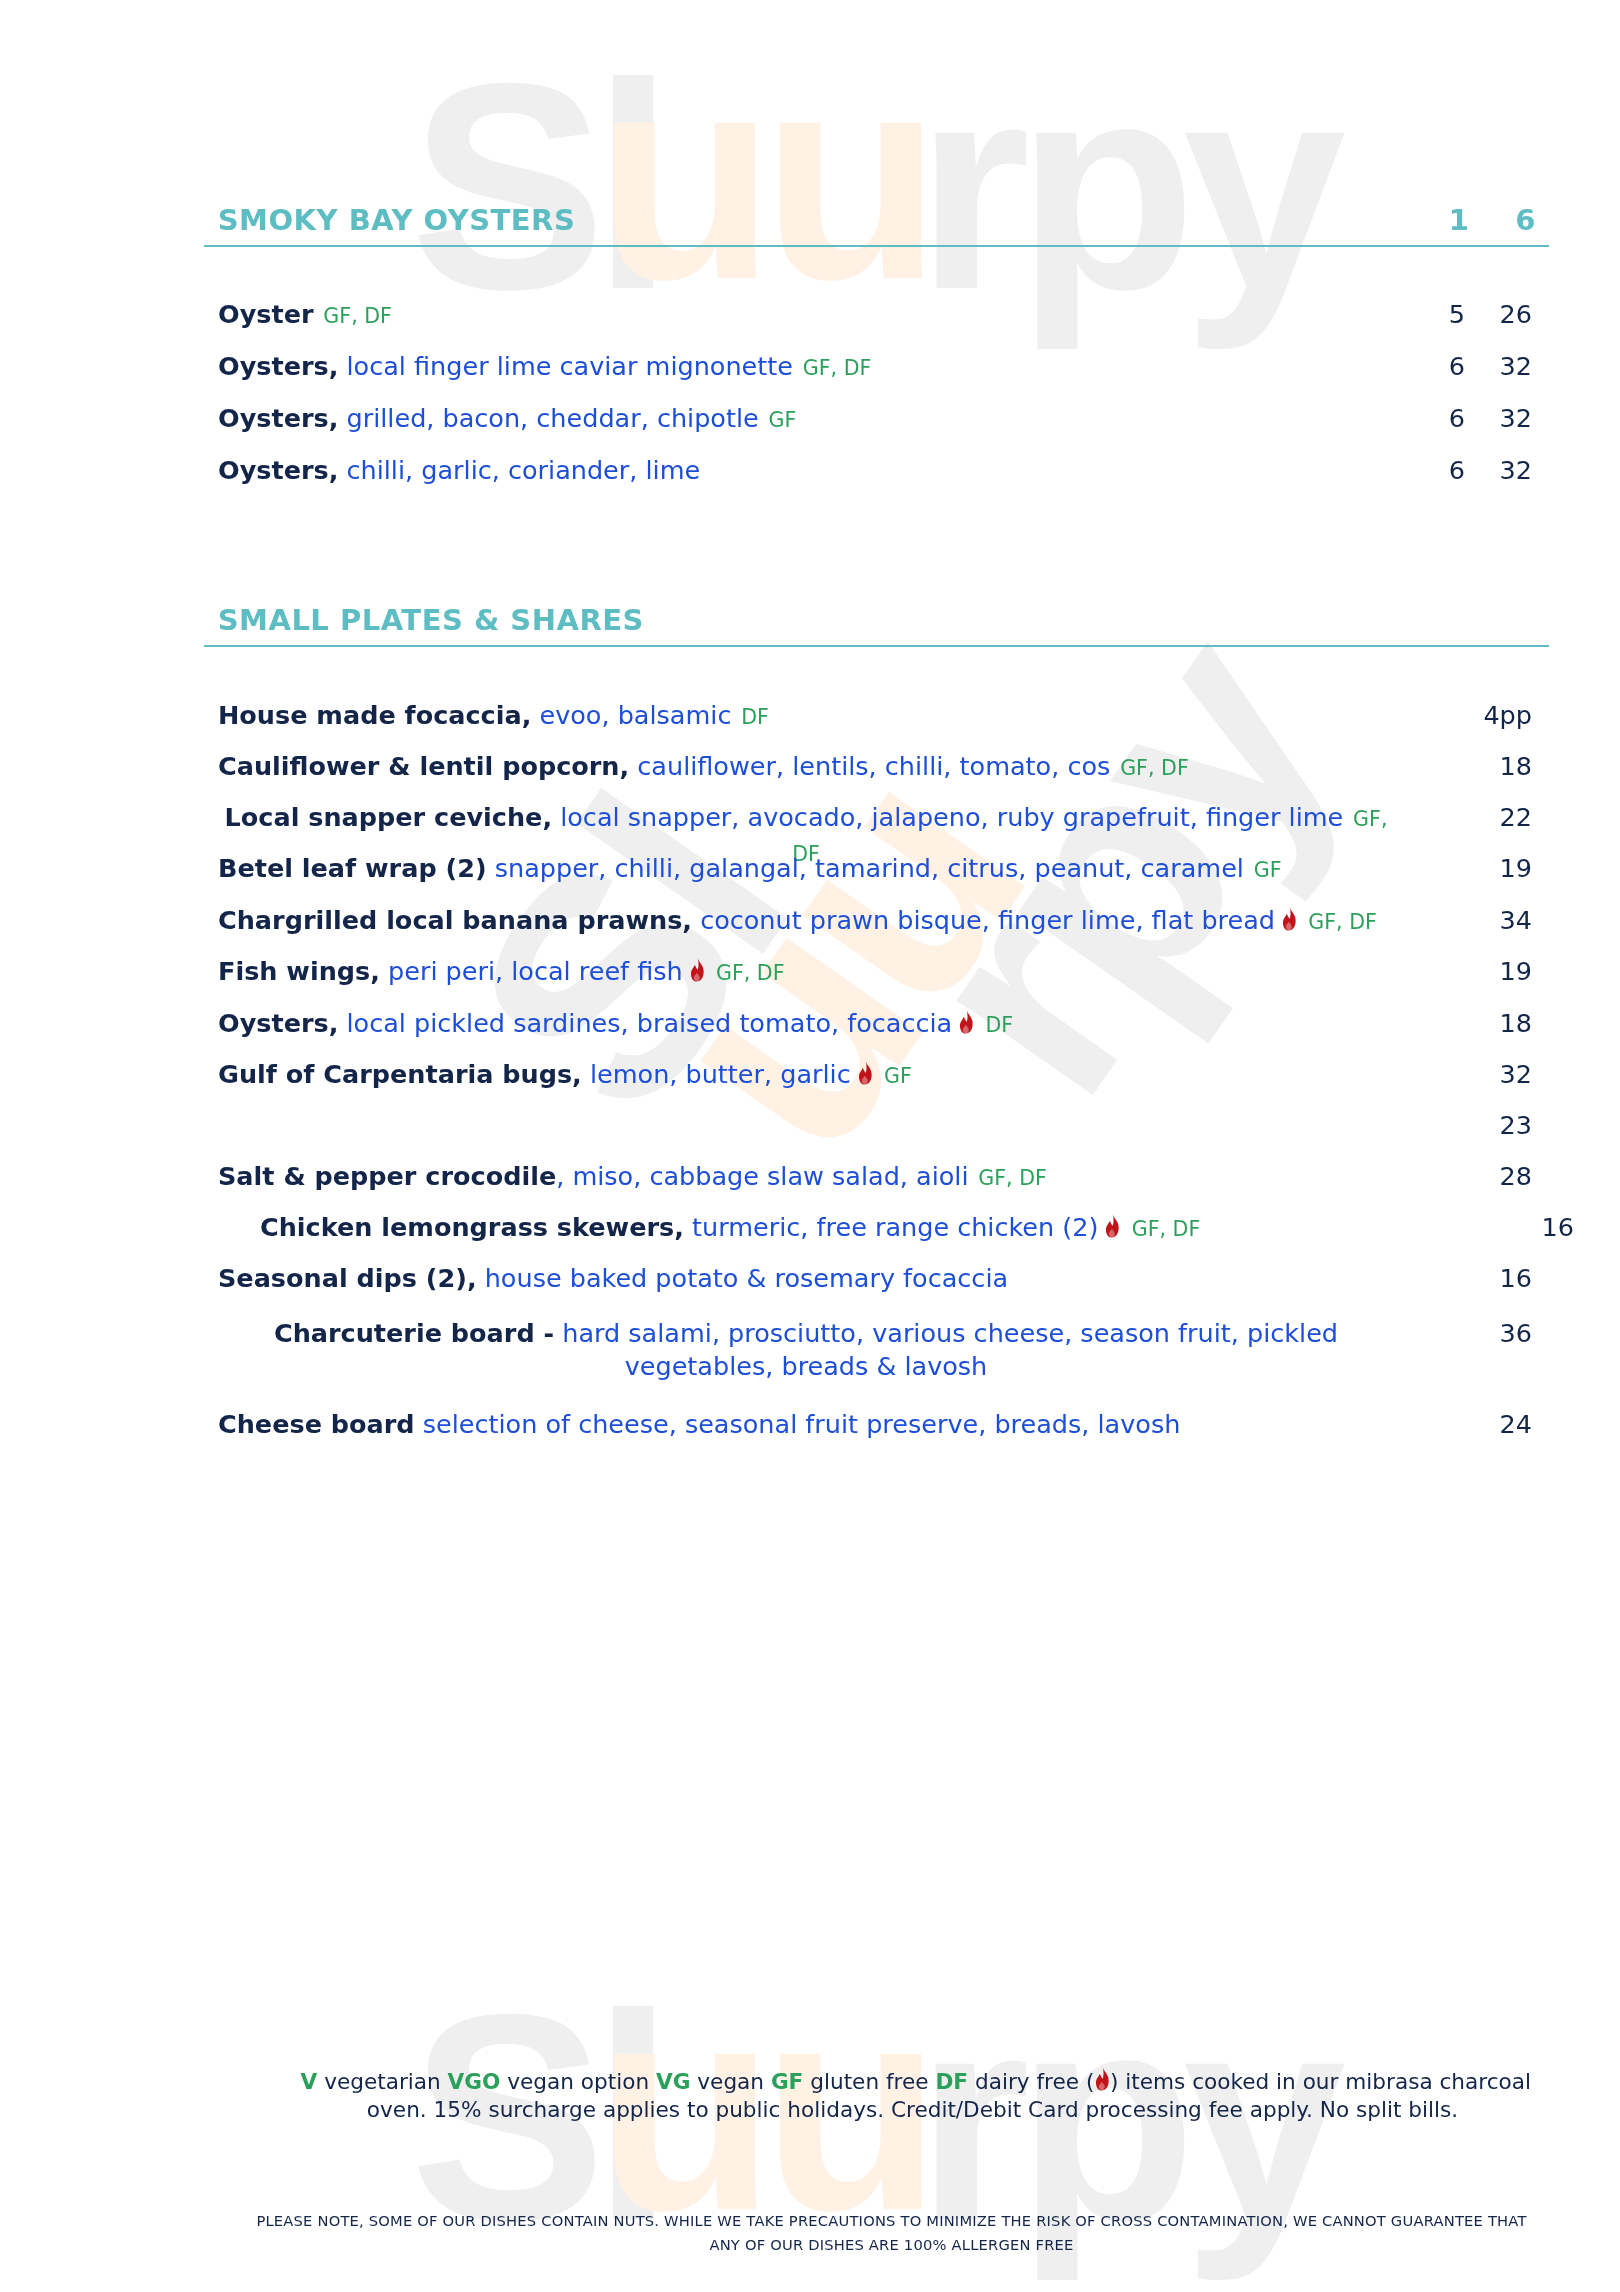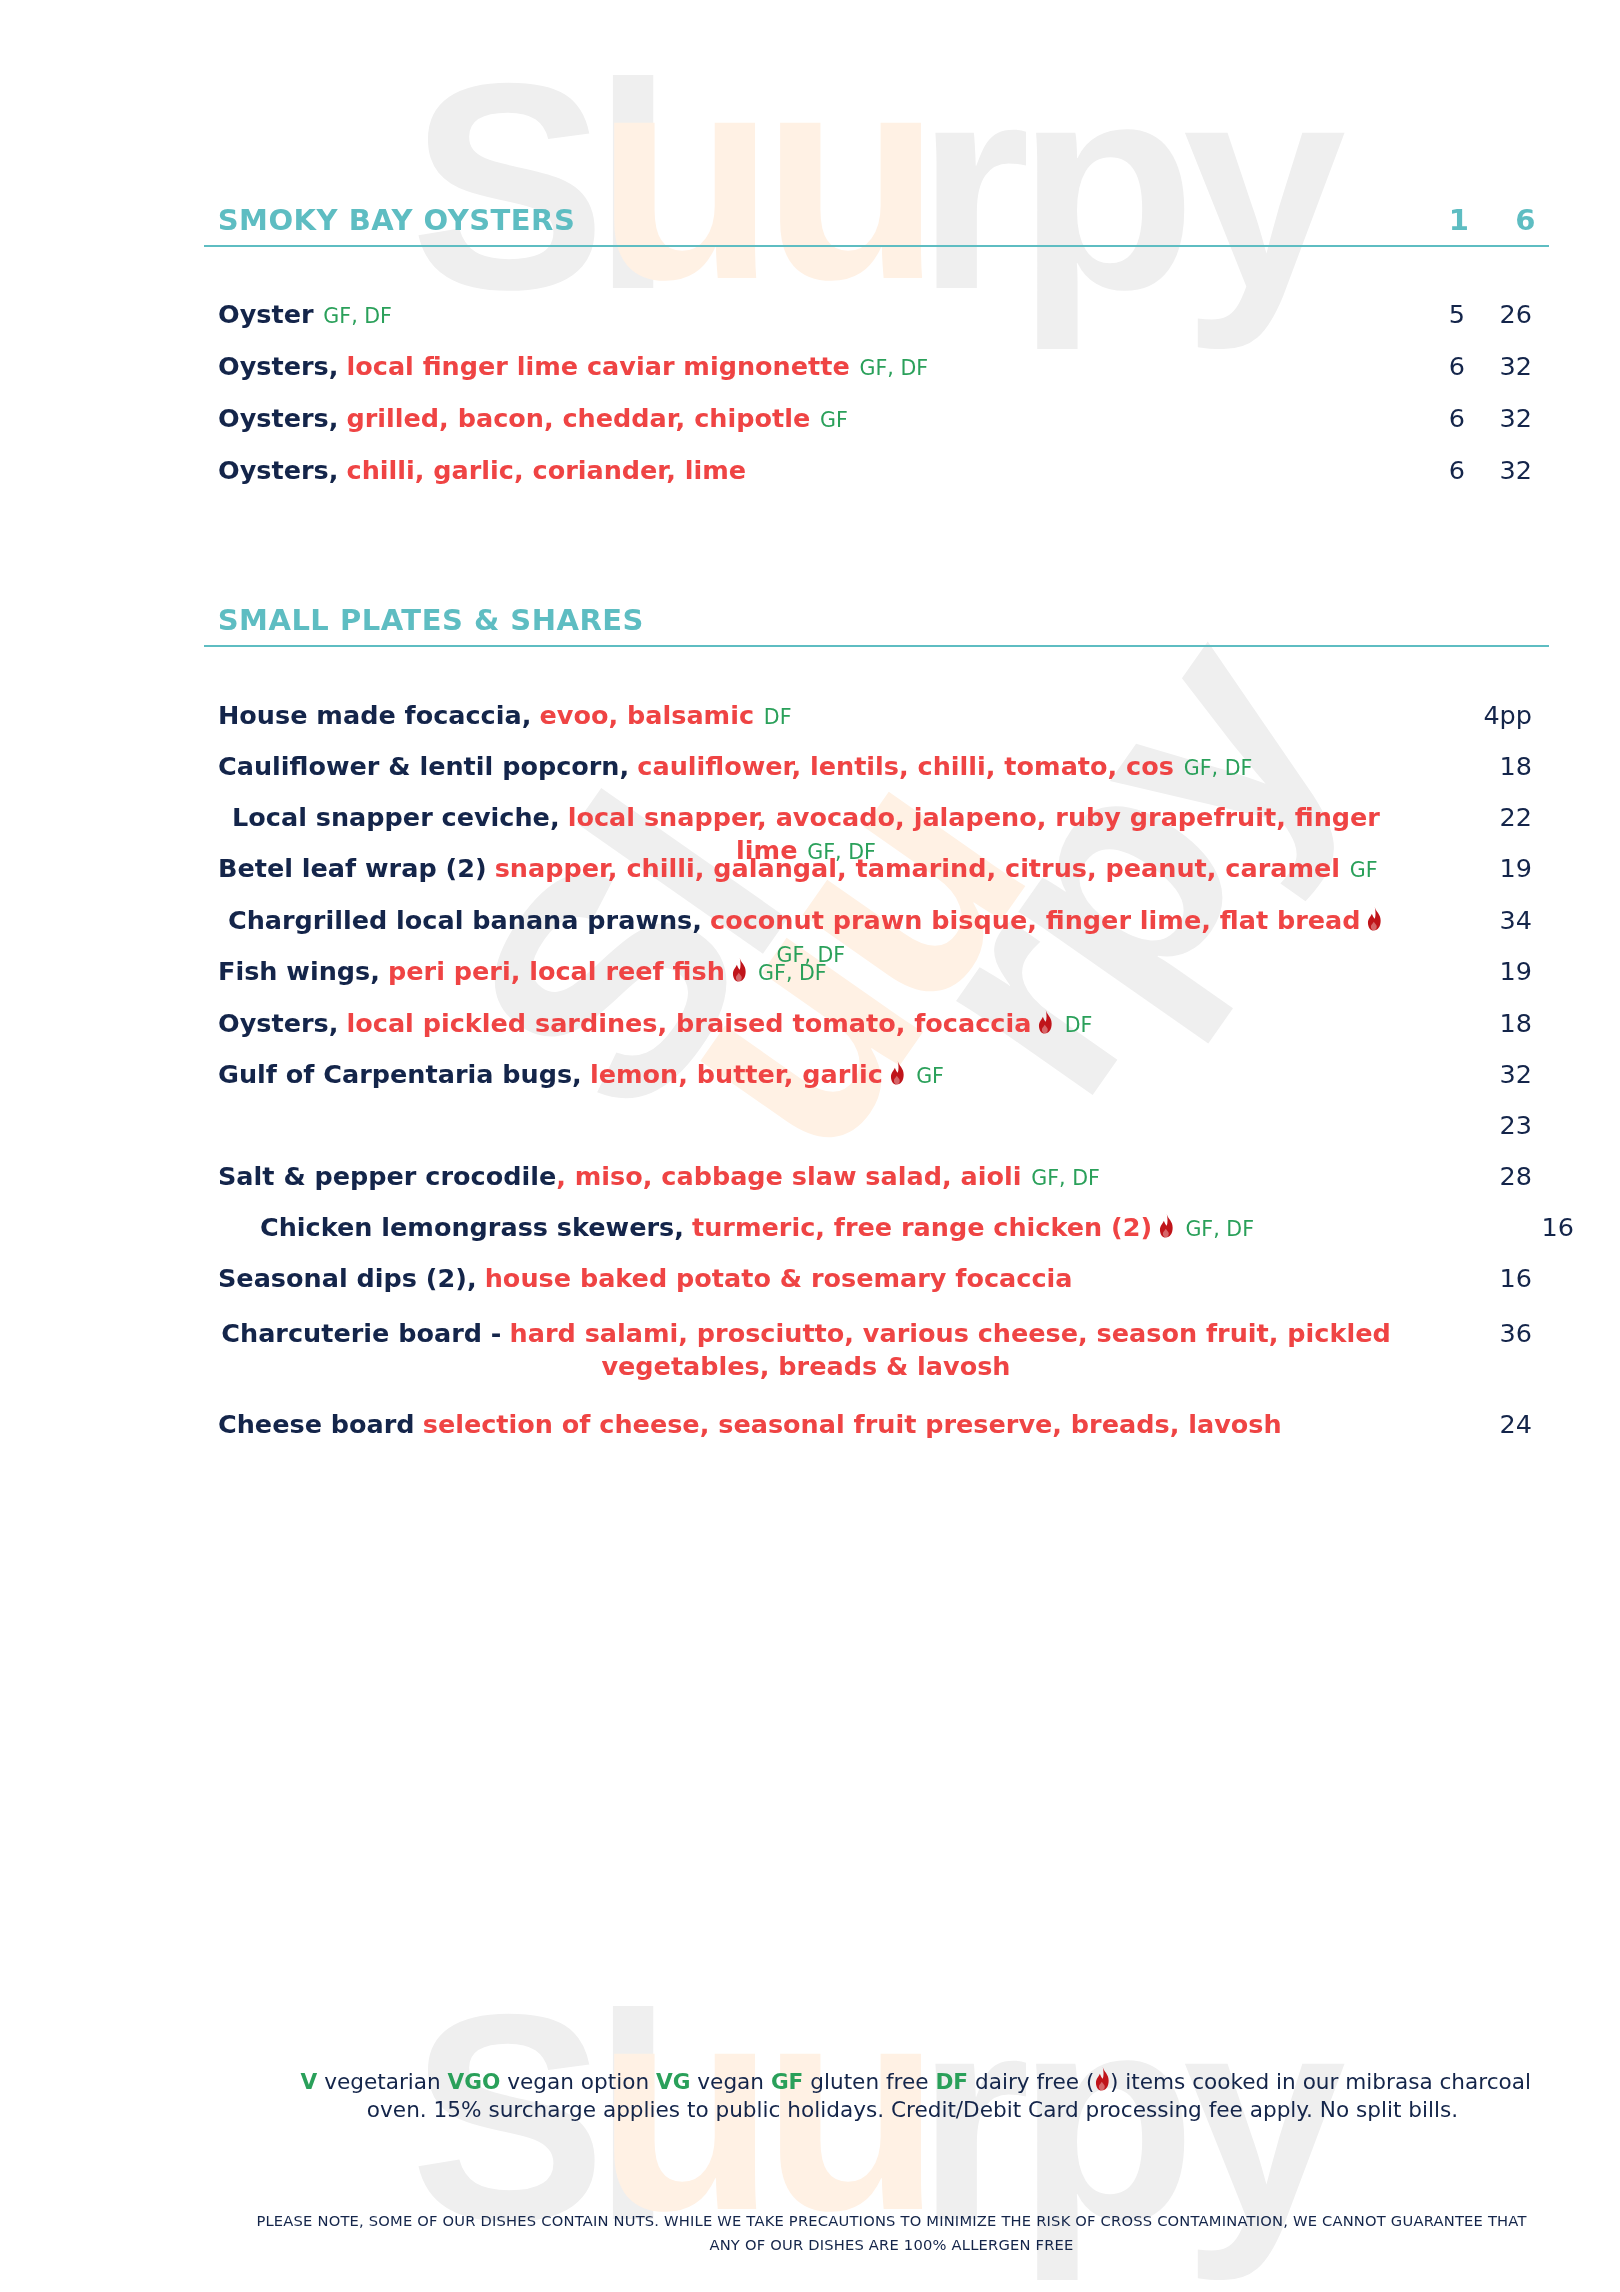--- a/index.html
+++ b/index.html
@@ -11,21 +11,21 @@
   .wm-grey { color: #efefef; }
   .wm-orange { color: #fff1e4; }
   .page { position: absolute; left: 0; top: 0; width: 1620px; height: 2293px; z-index: 1; }
   .section { position: absolute; left: 204px; width: 1345px; }
   .section-head { position: relative; height: 59px; border-bottom: 2.9px solid #5ebdc2; }
   .section-title { position: absolute; left: 13.7px; bottom: 7.8px; font-size: 29px; font-weight: bold;
                    color: #5ebdc2; letter-spacing: 0.5px; font-family: "DejaVu Sans", sans-serif; }
   .col-head { position: absolute; bottom: 7.8px; font-size: 29px; font-weight: bold; color: #5ebdc2; }
   .item { position: absolute; left: 13.7px; right: 0; font-size: 25.5px; line-height: 33px; }
   .item .name { font-weight: bold; color: #14254a; }
-  .item .desc { color: #ef4444; font-weight: bold; }
+  .item .desc { color: #1d4ed8; font-weight: normal; }
   .item .tags { color: #2aa05a; font-size: 20.6px; margin-left: 9.8px; }
   .flame { display: inline-block; width: 17.6px; height: 25.5px; vertical-align: -2.9px; margin-left: 5.9px; }
   .price { position: absolute; top: 0; font-size: 25.5px; color: #14254a; text-align: right; }
   .desc-wrap { display: inline-block; max-width: 1176px; text-align: center; }
   .footer-legend { position: absolute; left: 235px; width: 1296px; top: 2066px; text-align: right;
                    font-size: 21.6px; line-height: 28px; color: #14254a; }
   .footer-legend .k { color: #2aa05a; font-weight: bold; }
   .footer-legend .line2 { display: block; text-align: center; padding-left: 59px; }
   .footer-note { position: absolute; left: 235px; width: 1313px; top: 2169px; text-align: center;
                  font-size: 14.7px; line-height: 23.5px; color: #14254a; letter-spacing: 0.2px; margin-top: 40px; }

